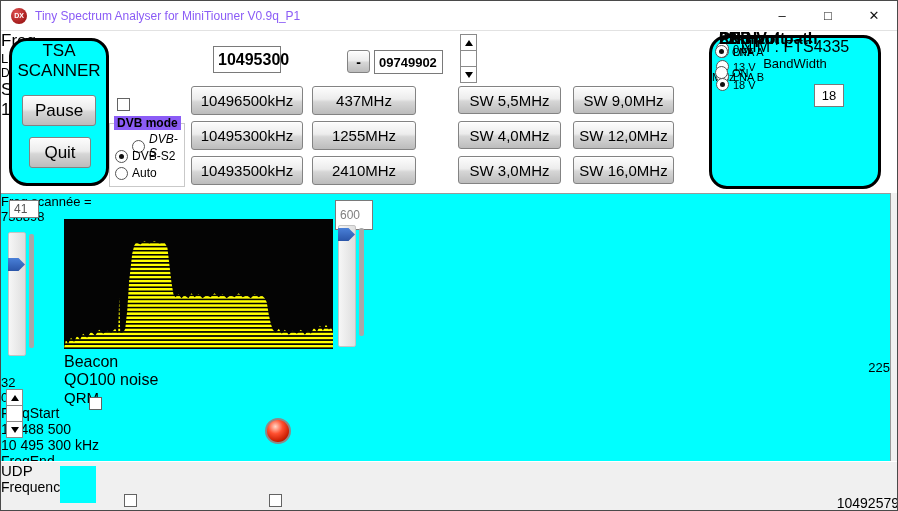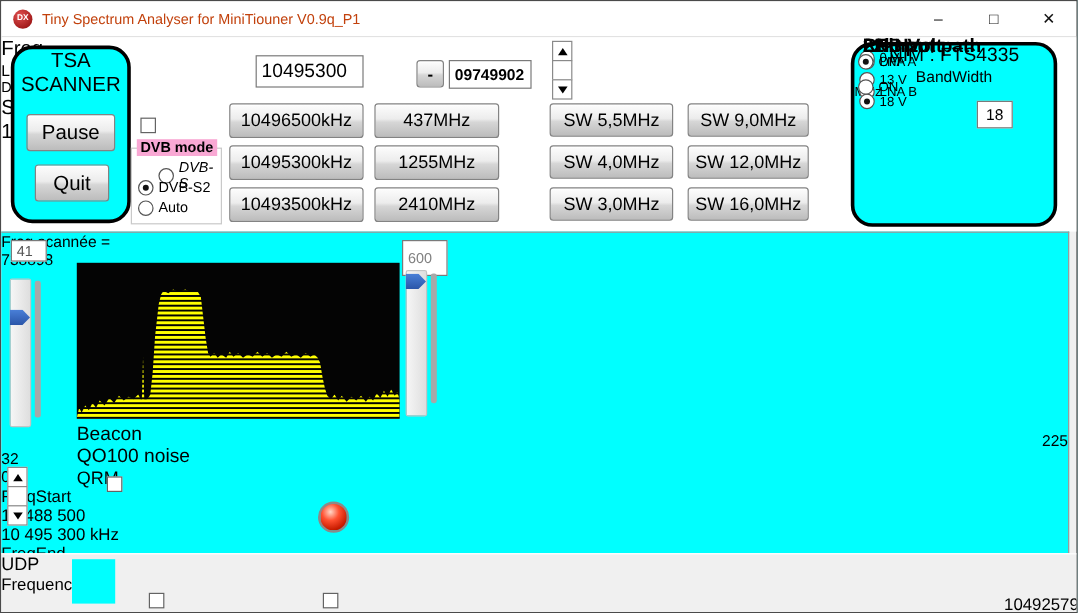--- a/index.html
+++ b/index.html
@@ -7,21 +7,21 @@
   .win {
     position:relative; width:898px; height:511px; background:#f0f0f0;
     font-family:"Liberation Sans", sans-serif; color:#000;
     border:1px solid #4a4a4a; overflow:hidden;
   }
   
   .titlebar { position:absolute; top:0; left:0; right:0; height:30px; background:#ffffff;
     display:flex; align-items:center; border-bottom:1px solid #e2e2e2;}
   .app-icon { width:16px; height:16px; border-radius:50%; background:radial-gradient(circle at 35% 30%, #e05050, #a01818 75%);
     color:#fff; font-size:7px; font-weight:bold; display:flex; align-items:center; justify-content:center; margin-left:10px;}
-  .title-text { font-size:12px; margin-left:8px; color:#c2410c; }
+  .title-text { font-size:12px; margin-left:8px; color:#8b5cf6; }
   .win-controls { margin-left:auto; display:flex; height:30px; }
   .win-btn { width:46px; height:30px; display:flex; align-items:center; justify-content:center; font-size:13px; color:#111;}
   
   .top-panel { position:absolute; top:30px; left:0; width:898px; height:162px; background:#ffffff; }
   .main { position:absolute; top:192px; left:0; width:890px; height:268px; background:#00ffff;
     border-top:1px solid #9a9a9a; border-right:1px solid #9a9a9a; }
   .bottom-bar { position:absolute; top:460px; left:0; width:898px; height:51px; background:#f0f0f0; border-top:1px solid #ffffff; }
   
   .btn3d { position:absolute; display:flex; align-items:center; justify-content:center;
     background:linear-gradient(180deg,#fdfdfd 0%,#ececec 45%,#d6d6d6 55%,#bcbcbc 100%);
@@ -81,29 +81,29 @@
   <div class="top-panel">
 
     <div class="cyanbox" style="left:8px; top:7px; width:100px; height:148px;">
       <div class="lbl b" style="left:0; right:0; top:8px; text-align:center; font-size:17px;">TSA</div>
       <div class="lbl b" style="left:0; right:0; top:28px; text-align:center; font-size:17px;">SCANNER</div>
       <div class="btn3d" style="left:10px; top:54px; width:74px; height:31px; font-size:17px;">Pause</div>
       <div class="btn3d" style="left:17px; top:96px; width:62px; height:31px; font-size:17px;">Quit</div>
     </div>
 
     <div class="lbl b" style="left:150px; top:18px; font-size:17px;">Freq</div>
-    <div class="inputbox" style="left:212px; top:15px; width:90px; height:27px; font-size:16px; font-weight:normal;">10495300</div>
+    <div class="inputbox" style="left:212px; top:15px; width:68px; height:27px; font-size:16px; font-weight:bold;">10495300</div>
     <div class="lbl b" style="left:316px; top:22px; font-size:13px;">L.O.</div>
     <div class="btn3d" style="left:346px; top:19px; width:23px; height:23px; font-size:14px; font-weight:bold;">-</div>
     <div class="inputbox" style="left:373px; top:19px; width:69px; height:24px; font-size:13px; font-weight:bold;">09749902</div>
 
     <div class="cb" style="left:116px; top:67px;"></div>
     <div class="lbl b" style="left:136px; top:66px; font-size:12px;">Detect</div>
     <div class="grp" style="left:108px; top:92px; width:76px; height:64px;">
-      <div class="grp-title" style="font-size:12px; background:#f9a8d4;">DVB mode</div>
+      <div class="grp-title" style="font-size:12px; background:#8b5cf6;">DVB mode</div>
       <div class="radio-row" style="left:22px; top:8px;font-style:italic;">
         <span class="radio"></span>
         <span class="b" style="font-size:12px;">DVB-S</span>
       </div>
       <div class="radio-row" style="left:5px; top:25px;">
         <span class="radio on"></span>
         <span class="b" style="font-size:12px;">DVB-S2</span>
       </div>
       <div class="radio-row" style="left:5px; top:42px;">
         <span class="radio"></span>

